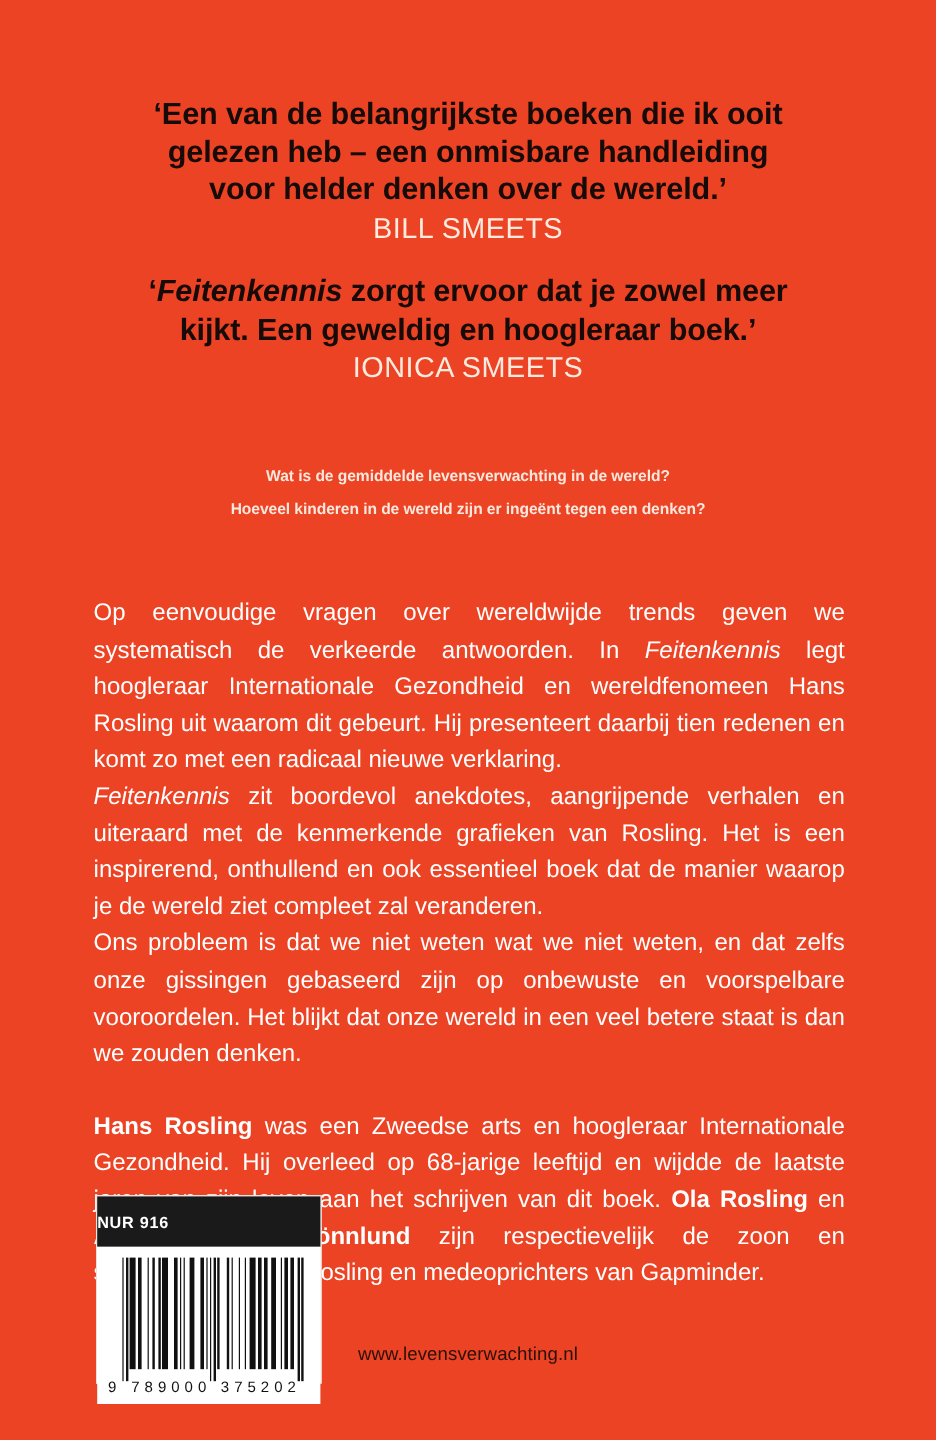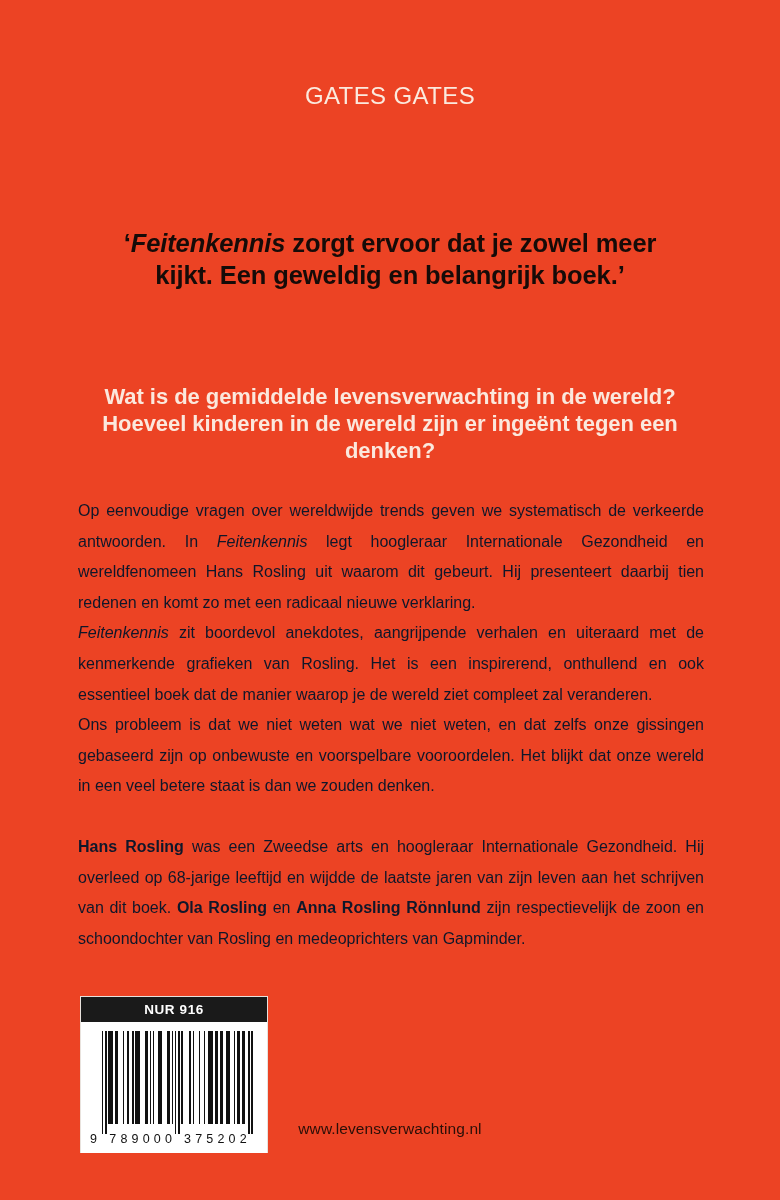--- a/index.html
+++ b/index.html
@@ -57,39 +57,39 @@
   
   .questions {
     position: absolute;
     left: 62px;
     top: 383px;
     width: 656px;
     text-align: center;
   }
 
   .question-line {
-    font-size: 22px;
+    font-size: 13px;
     line-height: 27px;
     font-weight: bold;
     color: #fbe8dd;
     letter-spacing: -0.05px;
   }
 
   
   .body-copy {
     position: absolute;
     left: 78px;
     top: 496px;
     width: 626px;
   }
 
   .body-copy p {
-    font-size: 16px;
+    font-size: 20px;
     line-height: 30.6px;
-    color: #0f172a;
+    color: #ffffff;
     text-align: justify;
     text-justify: inter-word;
   }
 
   .body-copy p.bio {
     margin-top: 30px;
   }
 
   .body-copy .ital { font-style: italic; }
   .body-copy .bold { font-weight: bold; }
@@ -99,25 +99,25 @@
     position: absolute;
     left: 80px;
     top: 996px;
     width: 188px;
     height: 157px;
     background: #ffffff;
     border: 1px solid #e8e2dd;
   }
 
   .nur-bar {
-    height: 25px;
+    height: 42px;
     background: #1a1a1a;
     display: flex;
     align-items: center;
-    justify-content: center;
+    justify-content: flex-start;
   }
 
   .nur-label {
     color: #ffffff;
     font-size: 13.5px;
     font-weight: bold;
     letter-spacing: 0.6px;
   }
 
   .barcode-area {
@@ -170,28 +170,34 @@
     color: #2a0f08;
     letter-spacing: 0.1px;
   }
 </style>
 </head>
 <body>
 
 <div class="cover">
 
   <div class="quote-block quote-block-1">
-    <div class="attribution">GATES GATES</div>
+    <div class="quote-text">
+      <div>‘Een van de belangrijkste boeken die ik ooit</div>
+      <div>gelezen heb – een onmisbare handleiding</div>
+      <div>voor helder denken over de wereld.’</div>
+    </div>
+    <div class="attribution">BILL SMEETS</div>
   </div>
 
   <div class="quote-block quote-block-2">
     <div class="quote-text">
       <div><span>‘</span><span class="ital">Feitenkennis</span><span> zorgt ervoor dat je zowel meer</span></div>
-      <div>kijkt. Een geweldig en belangrijk boek.’</div>
-    </div>
+      <div>kijkt. Een geweldig en hoogleraar boek.’</div>
+    </div>
+    <div class="attribution">IONICA SMEETS</div>
   </div>
 
   <div class="questions">
     <div class="question-line">Wat is de gemiddelde levensverwachting in de wereld?</div>
     <div class="question-line">Hoeveel kinderen in de wereld zijn er ingeënt tegen een denken?</div>
   </div>
 
   <div class="body-copy">
     <p><span>Op eenvoudige vragen over wereldwijde trends geven we systematisch de verkeerde antwoorden. In </span><span class="ital">Feitenkennis</span><span> legt hoogleraar Internationale Gezondheid en wereldfenomeen Hans Rosling uit waarom dit gebeurt. Hij presenteert daarbij tien redenen en komt zo met een radicaal nieuwe verklaring.</span></p>
 

